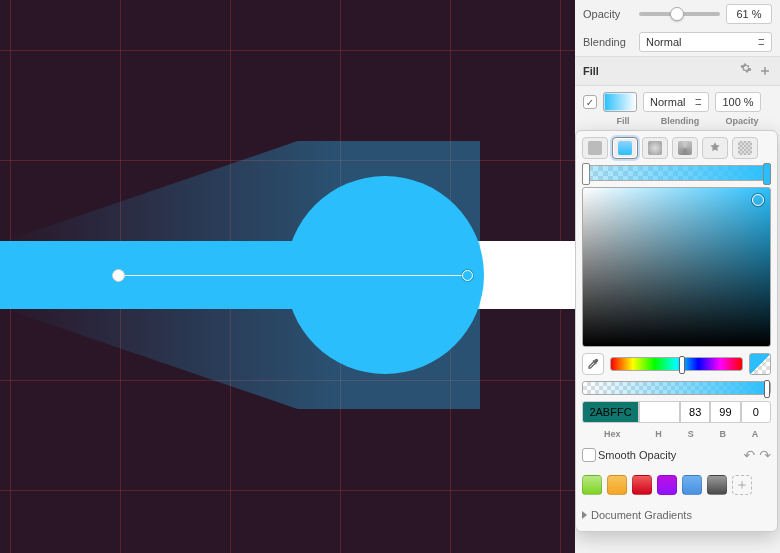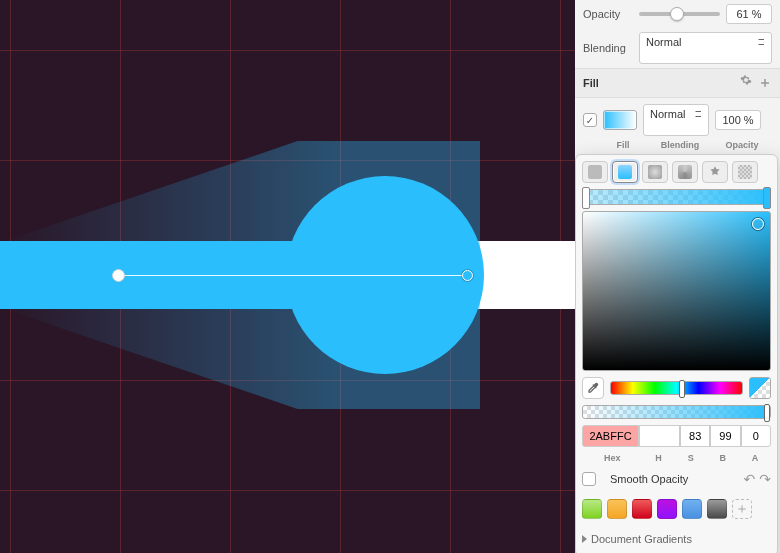--- a/index.html
+++ b/index.html
@@ -24,21 +24,21 @@
   .grad-handle-start { position: absolute; left: 112px; top: 269px; width: 13px; height: 13px; border-radius: 50%; background: #fff; border: 1px solid #ccc; }
   .grad-handle-end { position: absolute; left: 462px; top: 270px; width: 11px; height: 11px; border-radius: 50%; background: #2abffc; border: 1.5px solid #fff; box-shadow: 0 0 0 1px rgba(0,0,0,0.2); }
   
   
   .inspector { width: 205px; height: 553px; background: #f3f3f3; font-size: 11px; color: #333; display:flex; flex-direction:column; }
   .row { display: flex; align-items: center; padding: 4px 8px; gap: 6px; }
   .label { flex: 0 0 50px; color: #555; }
   .slider { flex: 1; height: 4px; background: linear-gradient(#bbb,#bbb); border-radius: 2px; position: relative; }
   .slider-knob { position: absolute; top: -5px; width: 14px; height: 14px; border-radius: 50%; background: #fff; border: 1px solid #aaa; box-shadow: 0 1px 2px rgba(0,0,0,0.2); }
   .numbox { width: 46px; height: 20px; background: #fff; border: 1px solid #ccc; border-radius: 3px; text-align: center; line-height: 18px; font-size: 11px; }
-  .select { flex: 1; height: 32px; background: #fff; border: 1px solid #ccc; border-radius: 3px; padding: 0 18px 0 6px; line-height: 18px; position: relative; font-size: 11px; }
+  .select { flex: 1; height: 20px; background: #fff; border: 1px solid #ccc; border-radius: 3px; padding: 0 18px 0 6px; line-height: 18px; position: relative; font-size: 11px; }
   .select::after { content: ""; position: absolute; right: 5px; top: 3px; width: 8px; height: 12px; background:
     linear-gradient(#666,#666), linear-gradient(#666,#666);
     background-size: 6px 1px, 6px 1px; background-position: 0 3px, 0 8px; background-repeat: no-repeat;
     clip-path: polygon(50% 0, 100% 33%, 0 33%, 50% 0, 0 67%, 100% 67%, 50% 100%, 0 67%);
   }
   .section-header { display:flex; align-items:center; justify-content:space-between; padding: 5px 8px; border-top:1px solid #ddd; border-bottom:1px solid #ddd; background:#ececec; font-weight:600; font-size:11px; }
   .header-icons { display:flex; gap:6px; color:#888; }
   .checkbox { width:14px; height:14px; background:#fff; border:1px solid #aaa; border-radius:3px; display:flex; align-items:center; justify-content:center; font-size:10px; color:#555; }
   .fill-swatch { width:34px; height:20px; border:1px solid #aaa; border-radius:3px; background: linear-gradient(90deg, #2abffc, #fff); box-shadow: inset 0 0 0 1px rgba(255,255,255,0.6); }
   .sublabels { display:flex; font-size:9px; color:#888; padding: 0 8px 4px 28px; font-weight: bold; }
@@ -64,21 +64,21 @@
   .hue-knob { position:absolute; top:-2px; width:6px; height:18px; background:#fff; border:1px solid #666; border-radius:2px; left:52%; }
   .alpha-swatch { width:22px; height:22px; border:1px solid #aaa; border-radius:3px;
     background: linear-gradient(135deg, #2abffc 50%, transparent 50%),
       repeating-conic-gradient(#ddd 0 25%, #fff 0 50%) 0 0/8px 8px; }
   .alpha-slider { height:14px; border:1px solid #aaa; border-radius:3px; position:relative;
     background: linear-gradient(90deg, rgba(42,191,252,0), #2abffc),
       repeating-conic-gradient(#ddd 0 25%, #fff 0 50%) 0 0/8px 8px; }
   .alpha-knob { position:absolute; top:-2px; width:6px; height:18px; background:#fff; border:1px solid #666; border-radius:2px; right:0; }
   .hex-row { display:flex; gap:0; }
   .hex-row input { width:20%; height:22px; border:1px solid #ccc; text-align:center; font-size:11px; background:#fff; }
-  .hex-row input.hex { width:32%; background:#fca5a5; border-radius:3px 0 0 3px; }
+  .hex-row input.hex { width:32%; background:#0f766e; border-radius:3px 0 0 3px; }
   .hex-row input:last-child { border-radius: 0 3px 3px 0; }
   .hex-labels { display:flex; font-size:9px; color:#888;font-weight:bold; }
   .hex-labels span { text-align:center; }
   .hex-labels span.hex { width:32%; } .hex-labels span.n { width:17%; }
   .smooth-row { display:flex; align-items:center; justify-content:space-between; padding:2px 0; }
   .arrows { display:flex; gap:4px; color:#999; font-size:14px; }
   .disc { display:flex; align-items:center; gap:4px; font-size:11px; color:#666; padding:4px 0; }
   .swatch-row { display:flex; gap:5px; padding:4px 0; flex-wrap:wrap; }
   .sw { width:20px; height:20px; border-radius:4px; border:1px solid rgba(0,0,0,0.15); }
   .add-sw { width:20px; height:20px; border:1px dashed #bbb; border-radius:4px; display:flex; align-items:center; justify-content:center; color:#aaa; font-size:14px; }
@@ -206,21 +206,21 @@
     </div>
     <div class="hex-labels">
       <span class="hex">Hex</span>
       <span class="n">H</span>
       <span class="n">S</span>
       <span class="n">B</span>
       <span class="n">A</span>
     </div>
 
     <div class="smooth-row">
-      <label style="display:flex;align-items:center;gap:14px">
+      <label style="display:flex;align-items:center;gap:2px">
         <div class="checkbox" style="background:#fff"></div>
         <span>Smooth Opacity</span>
       </label>
       <div class="arrows">
         <span>↶</span>
         <span>↷</span>
       </div>
     </div>
 
     <div class="swatch-row">

